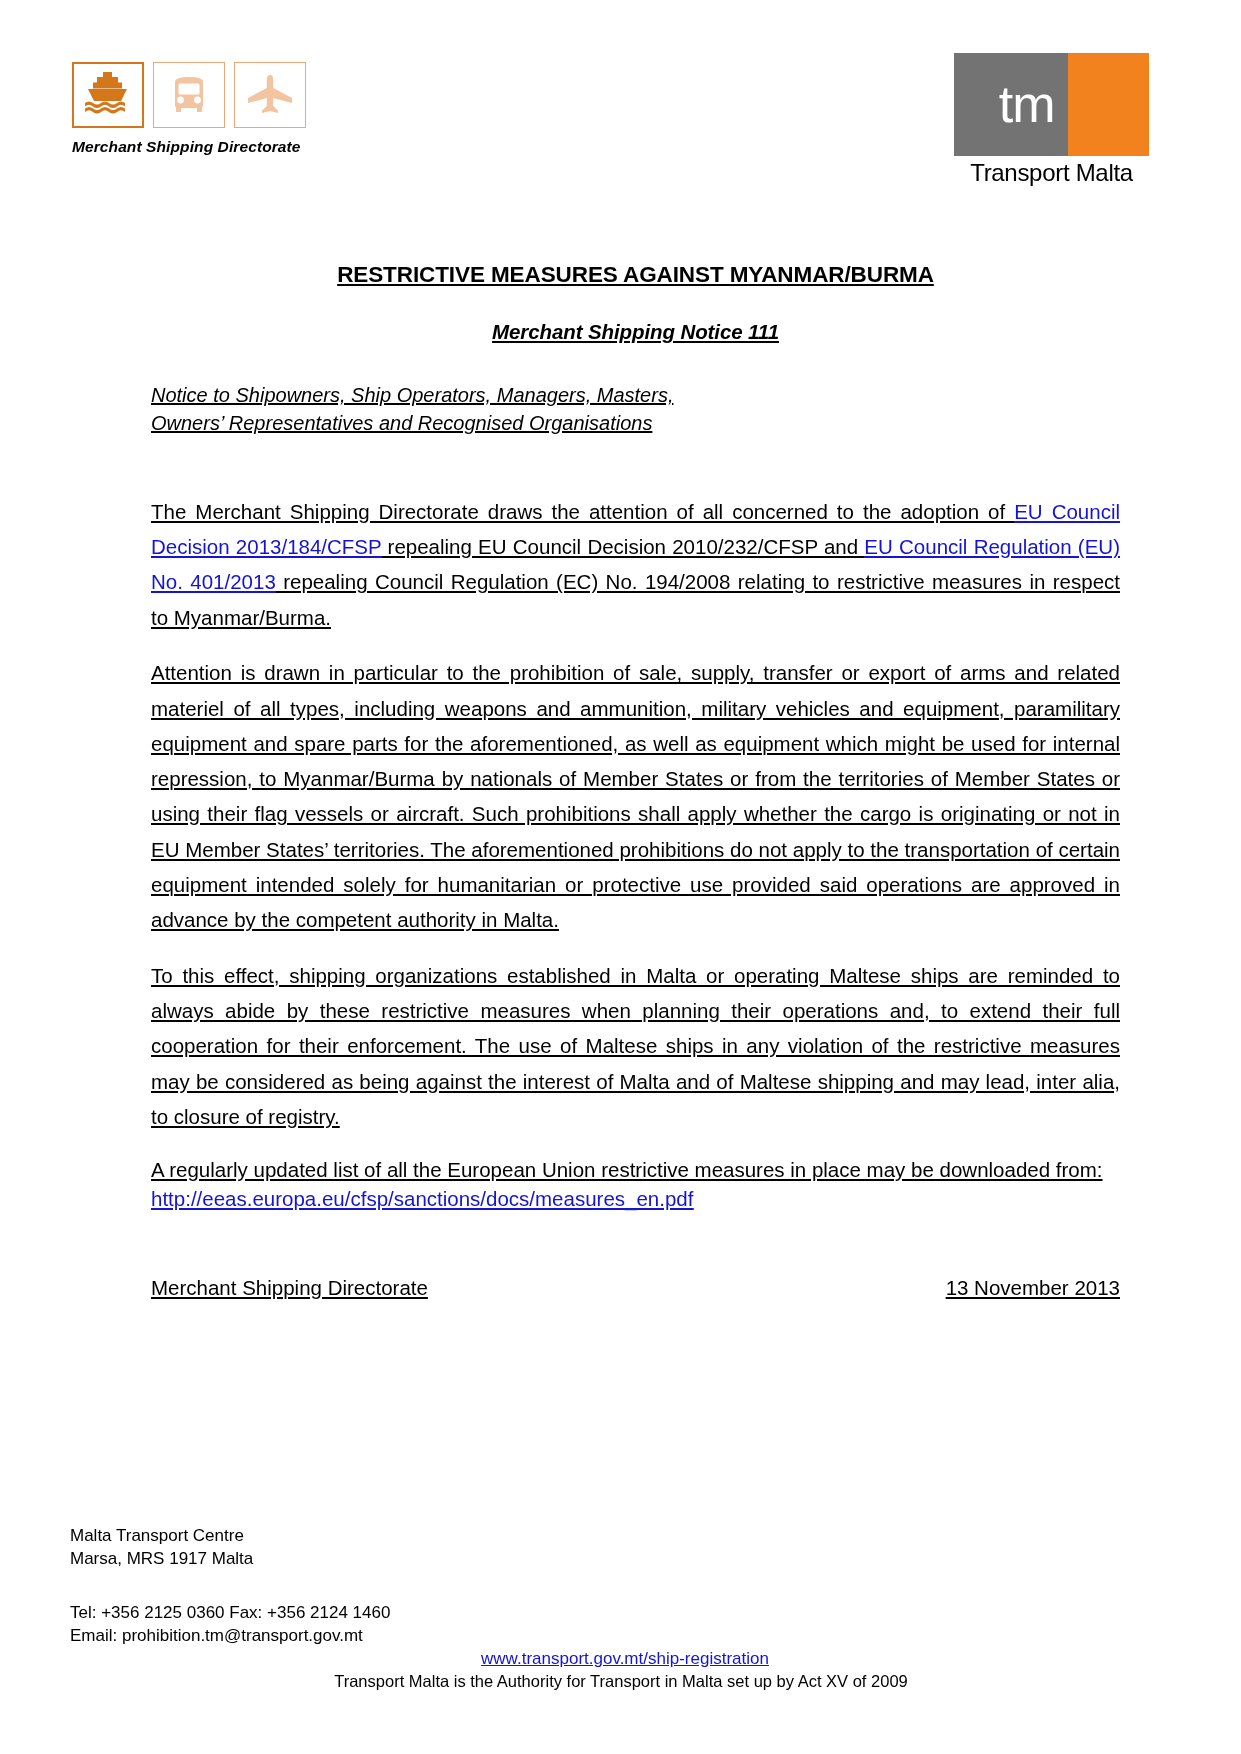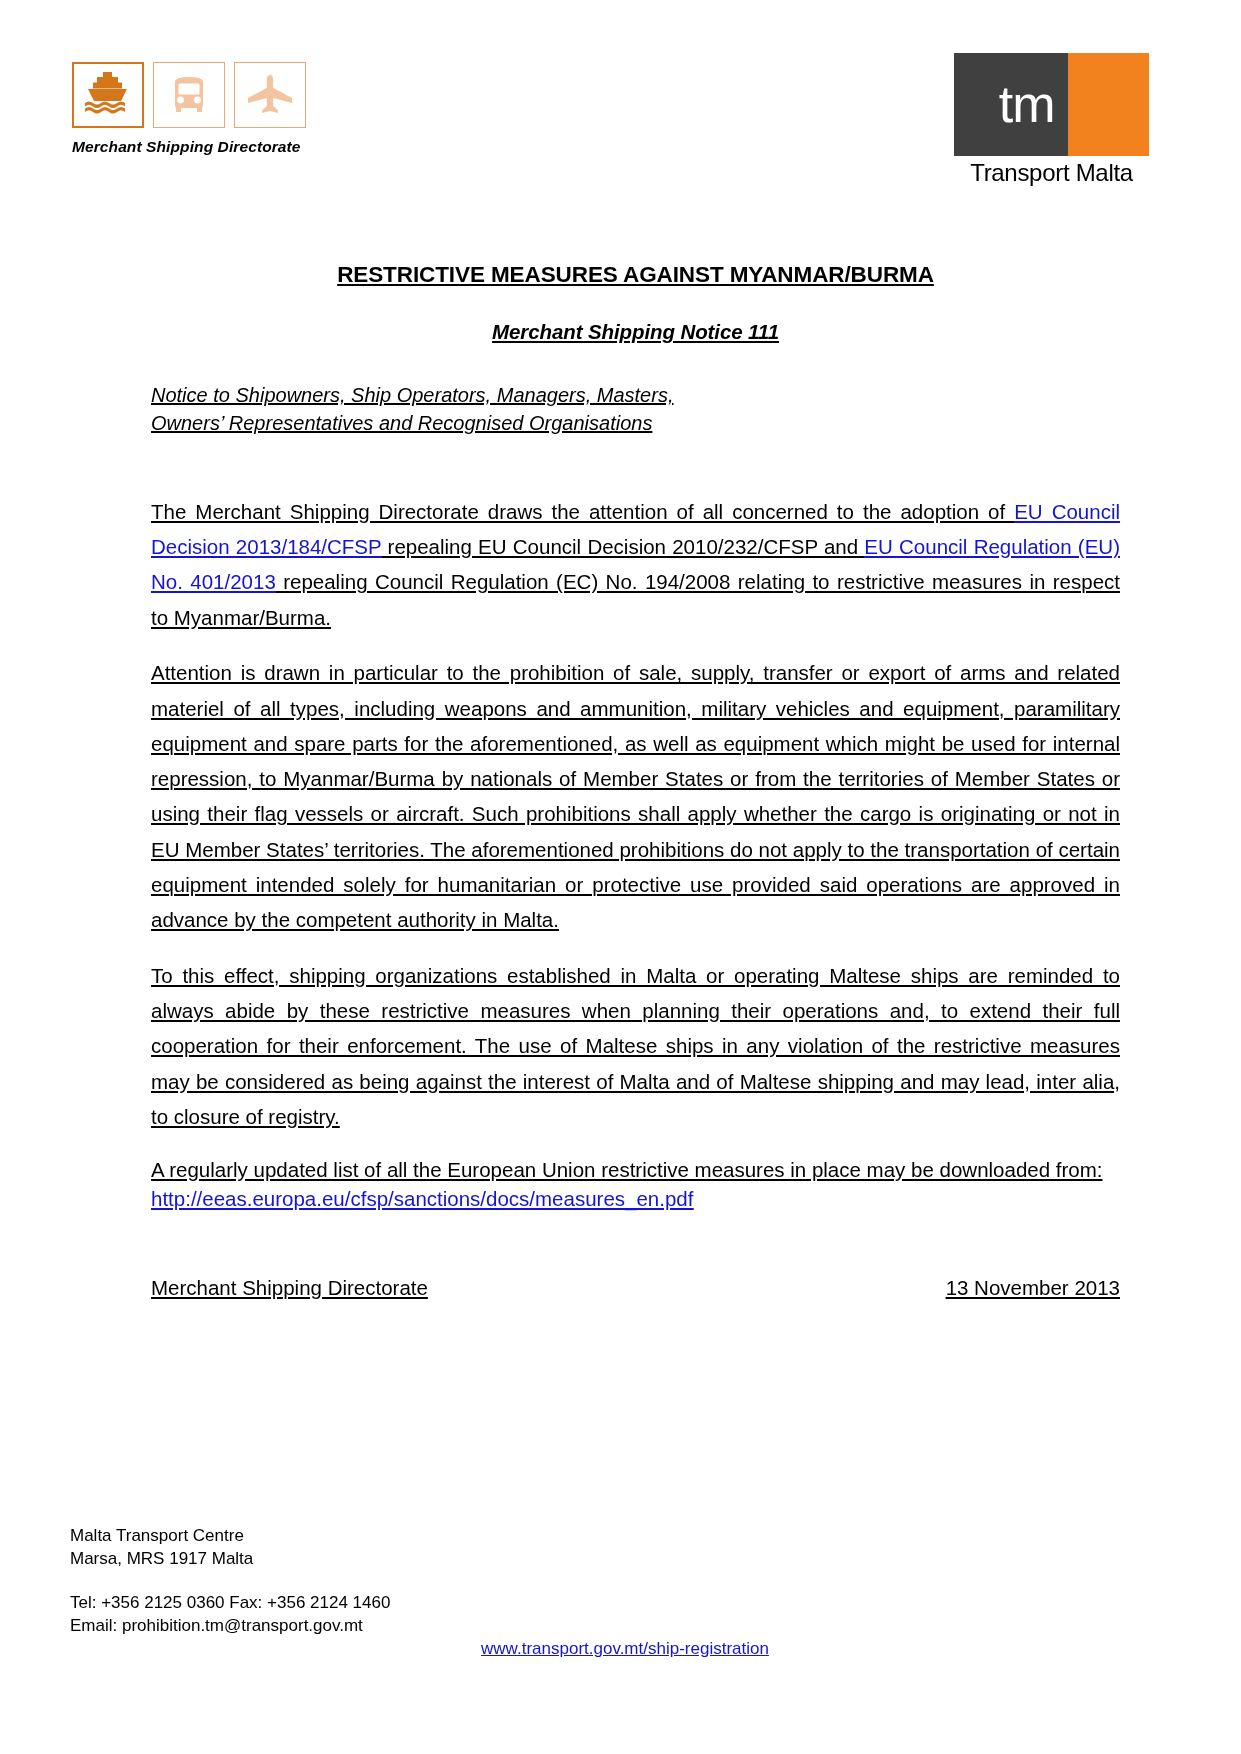--- a/index.html
+++ b/index.html
@@ -71,21 +71,21 @@
     top: 53px;
     width: 195px;
   }
   .tm-mark {
     display: flex;
     width: 195px;
     height: 103px;
   }
   .tm-dark {
     width: 50%;
-    background: #404040;
+    background: #737373;
     color: #ffffff;
     font-size: 52px;
     line-height: 103px;
     text-align: center;
     letter-spacing: -1px;
     font-weight: 400;
     padding-left: 32px;
   }
   .tm-orange {
     width: 50%;
@@ -157,21 +157,21 @@
 
   
   .footer {
     position: absolute;
     left: 70px;
     top: 1524px;
     width: 1110px;
     font-size: 17px;
     line-height: 1.37;
   }
-  .footer-block2 { margin-top: 20px; }
+  .footer-block2 { margin-top: 30px; }
   .footer-bottom-row {
     display: flex;
     justify-content: space-between;
     align-items: center;
     flex-direction: column;
   }
   .footer-right {
     font-size: 16.5px;
     white-space: nowrap;
     padding-right: 8px;
@@ -273,17 +273,18 @@
 
   <div class="footer">
     <div>Malta Transport Centre</div>
     <div>Marsa, MRS 1917 Malta</div>
 
     <div class="footer-block2">
       <div>Tel:  +356 2125 0360   Fax: +356 2124 1460</div>
       <div>Email: prohibition.tm@transport.gov.mt</div>
       <div class="footer-bottom-row">
         <a href="#" class="link">www.transport.gov.mt/ship-registration</a>
+        <span class="footer-right">Transport Malta is the Authority for Transport in Malta set up by Act XV of 2009</span>
       </div>
     </div>
   </div>
 
 </div>
 
 </body></html>

